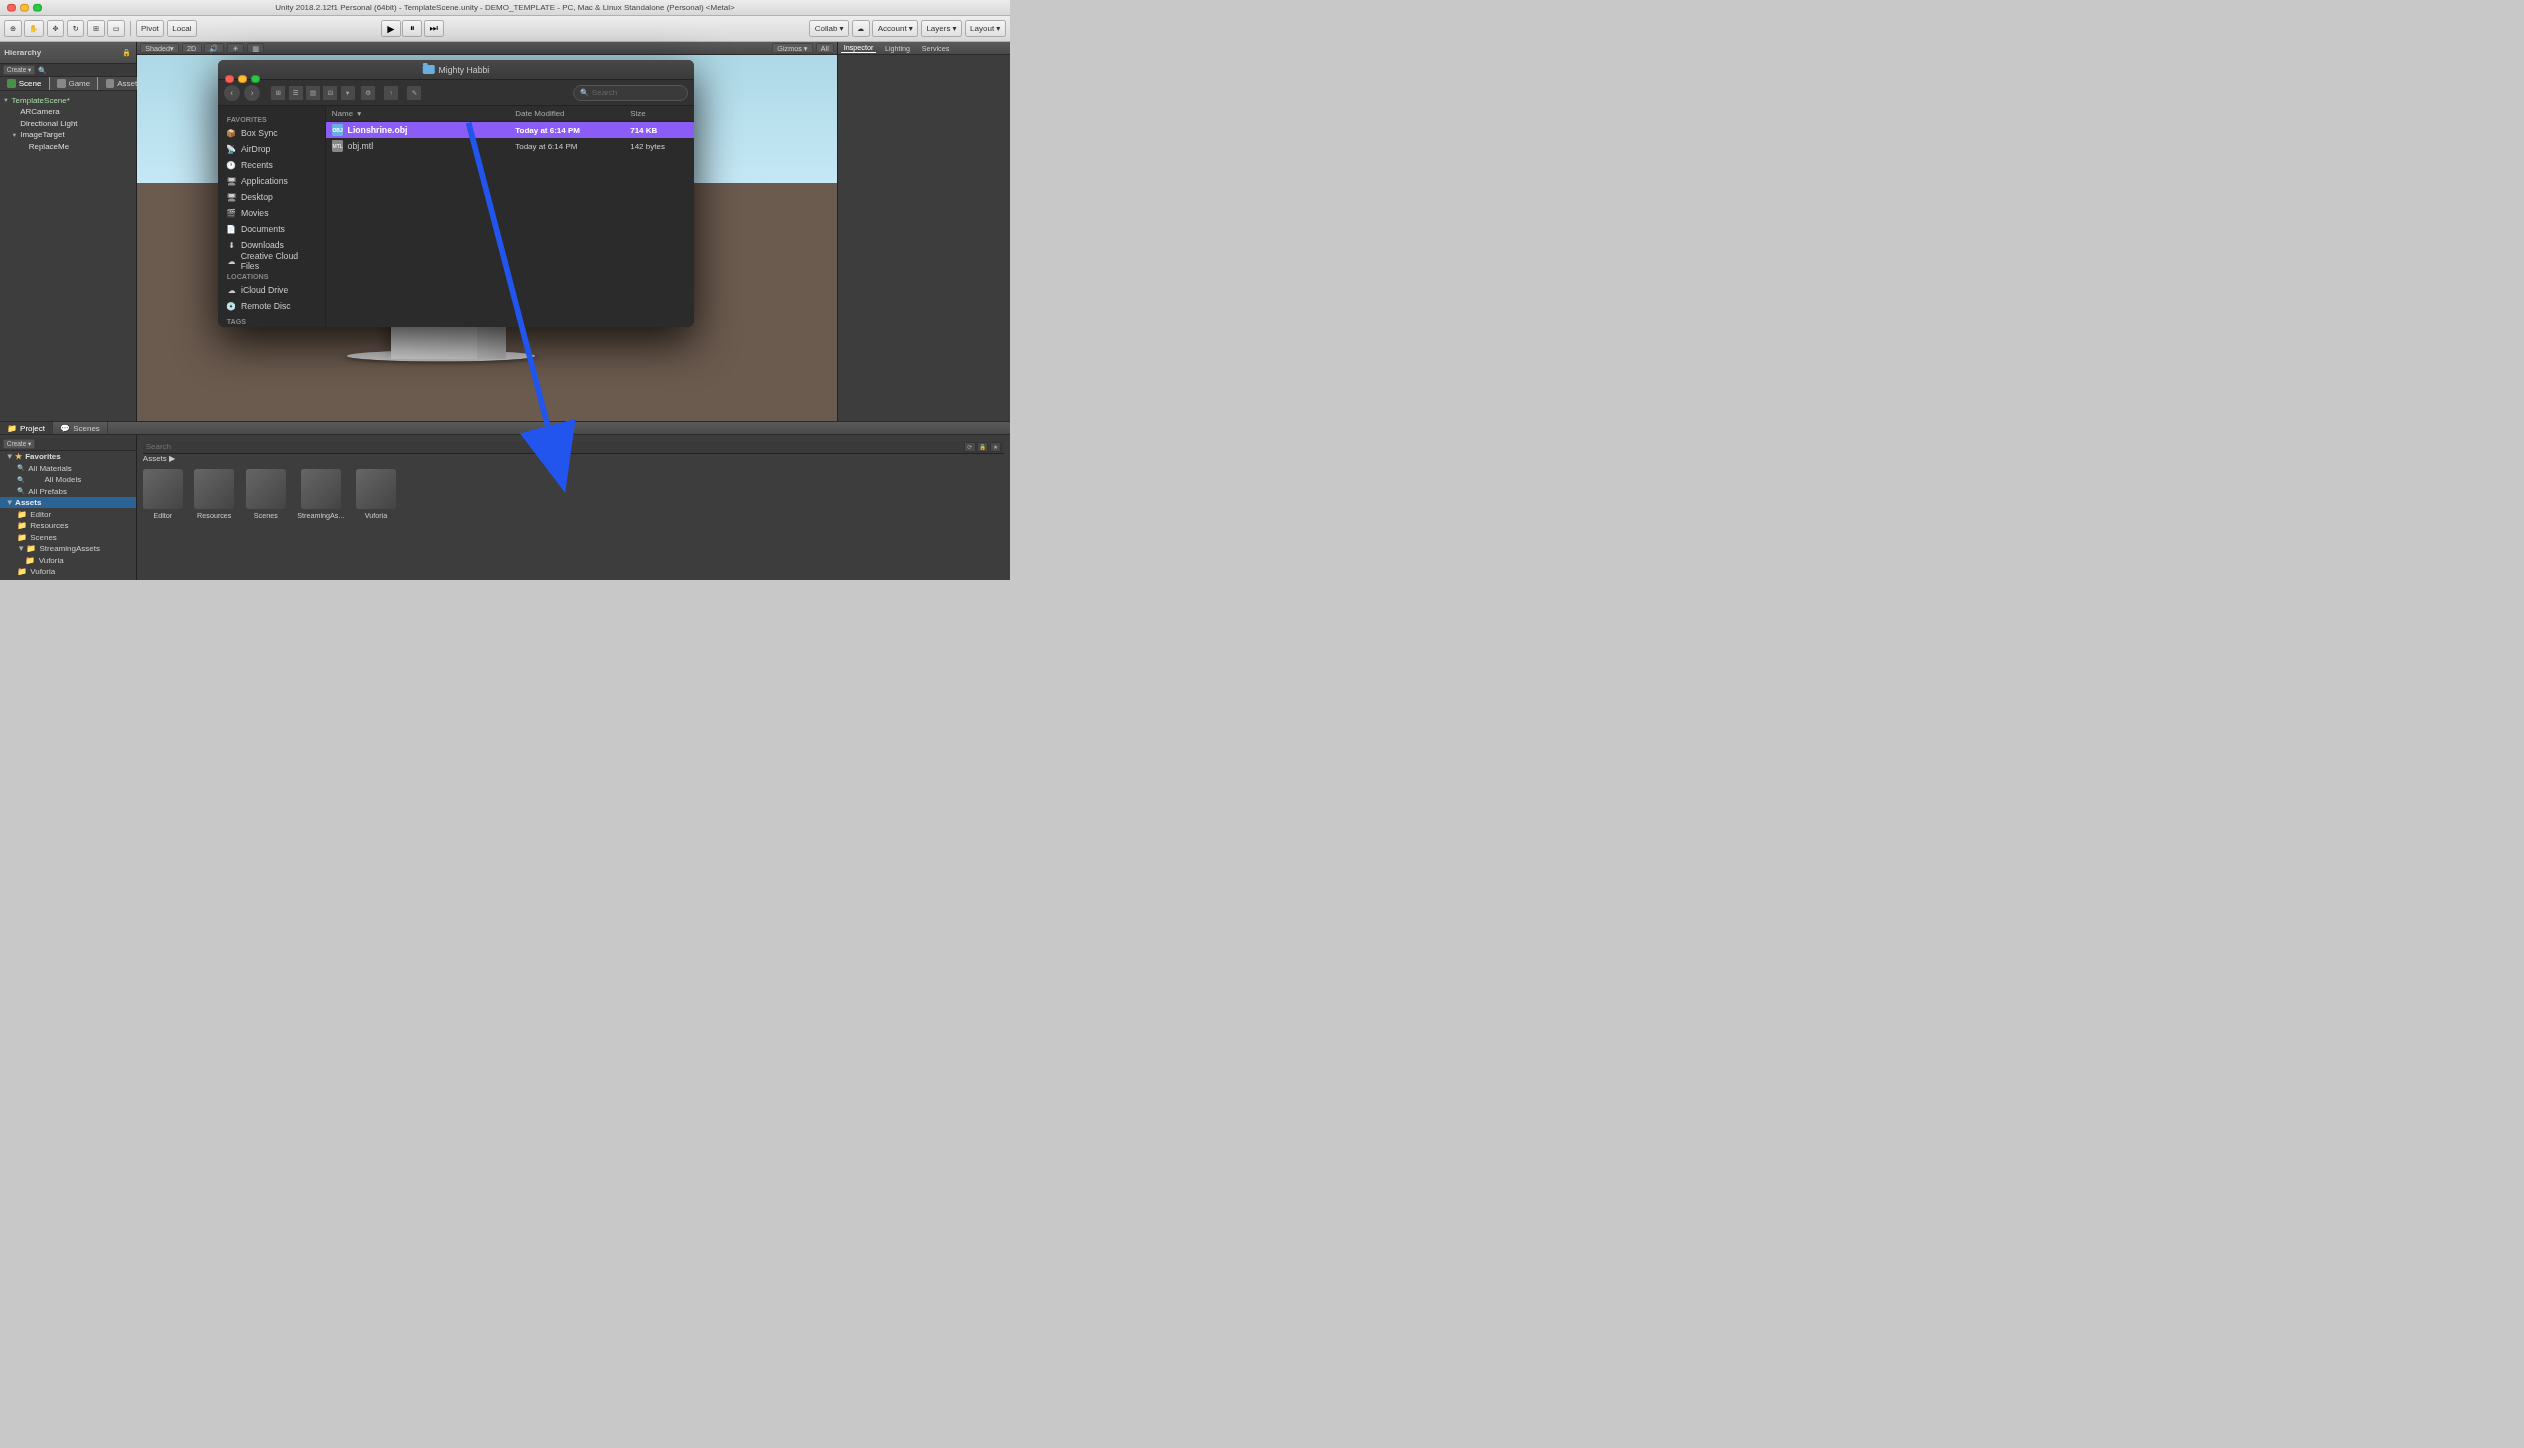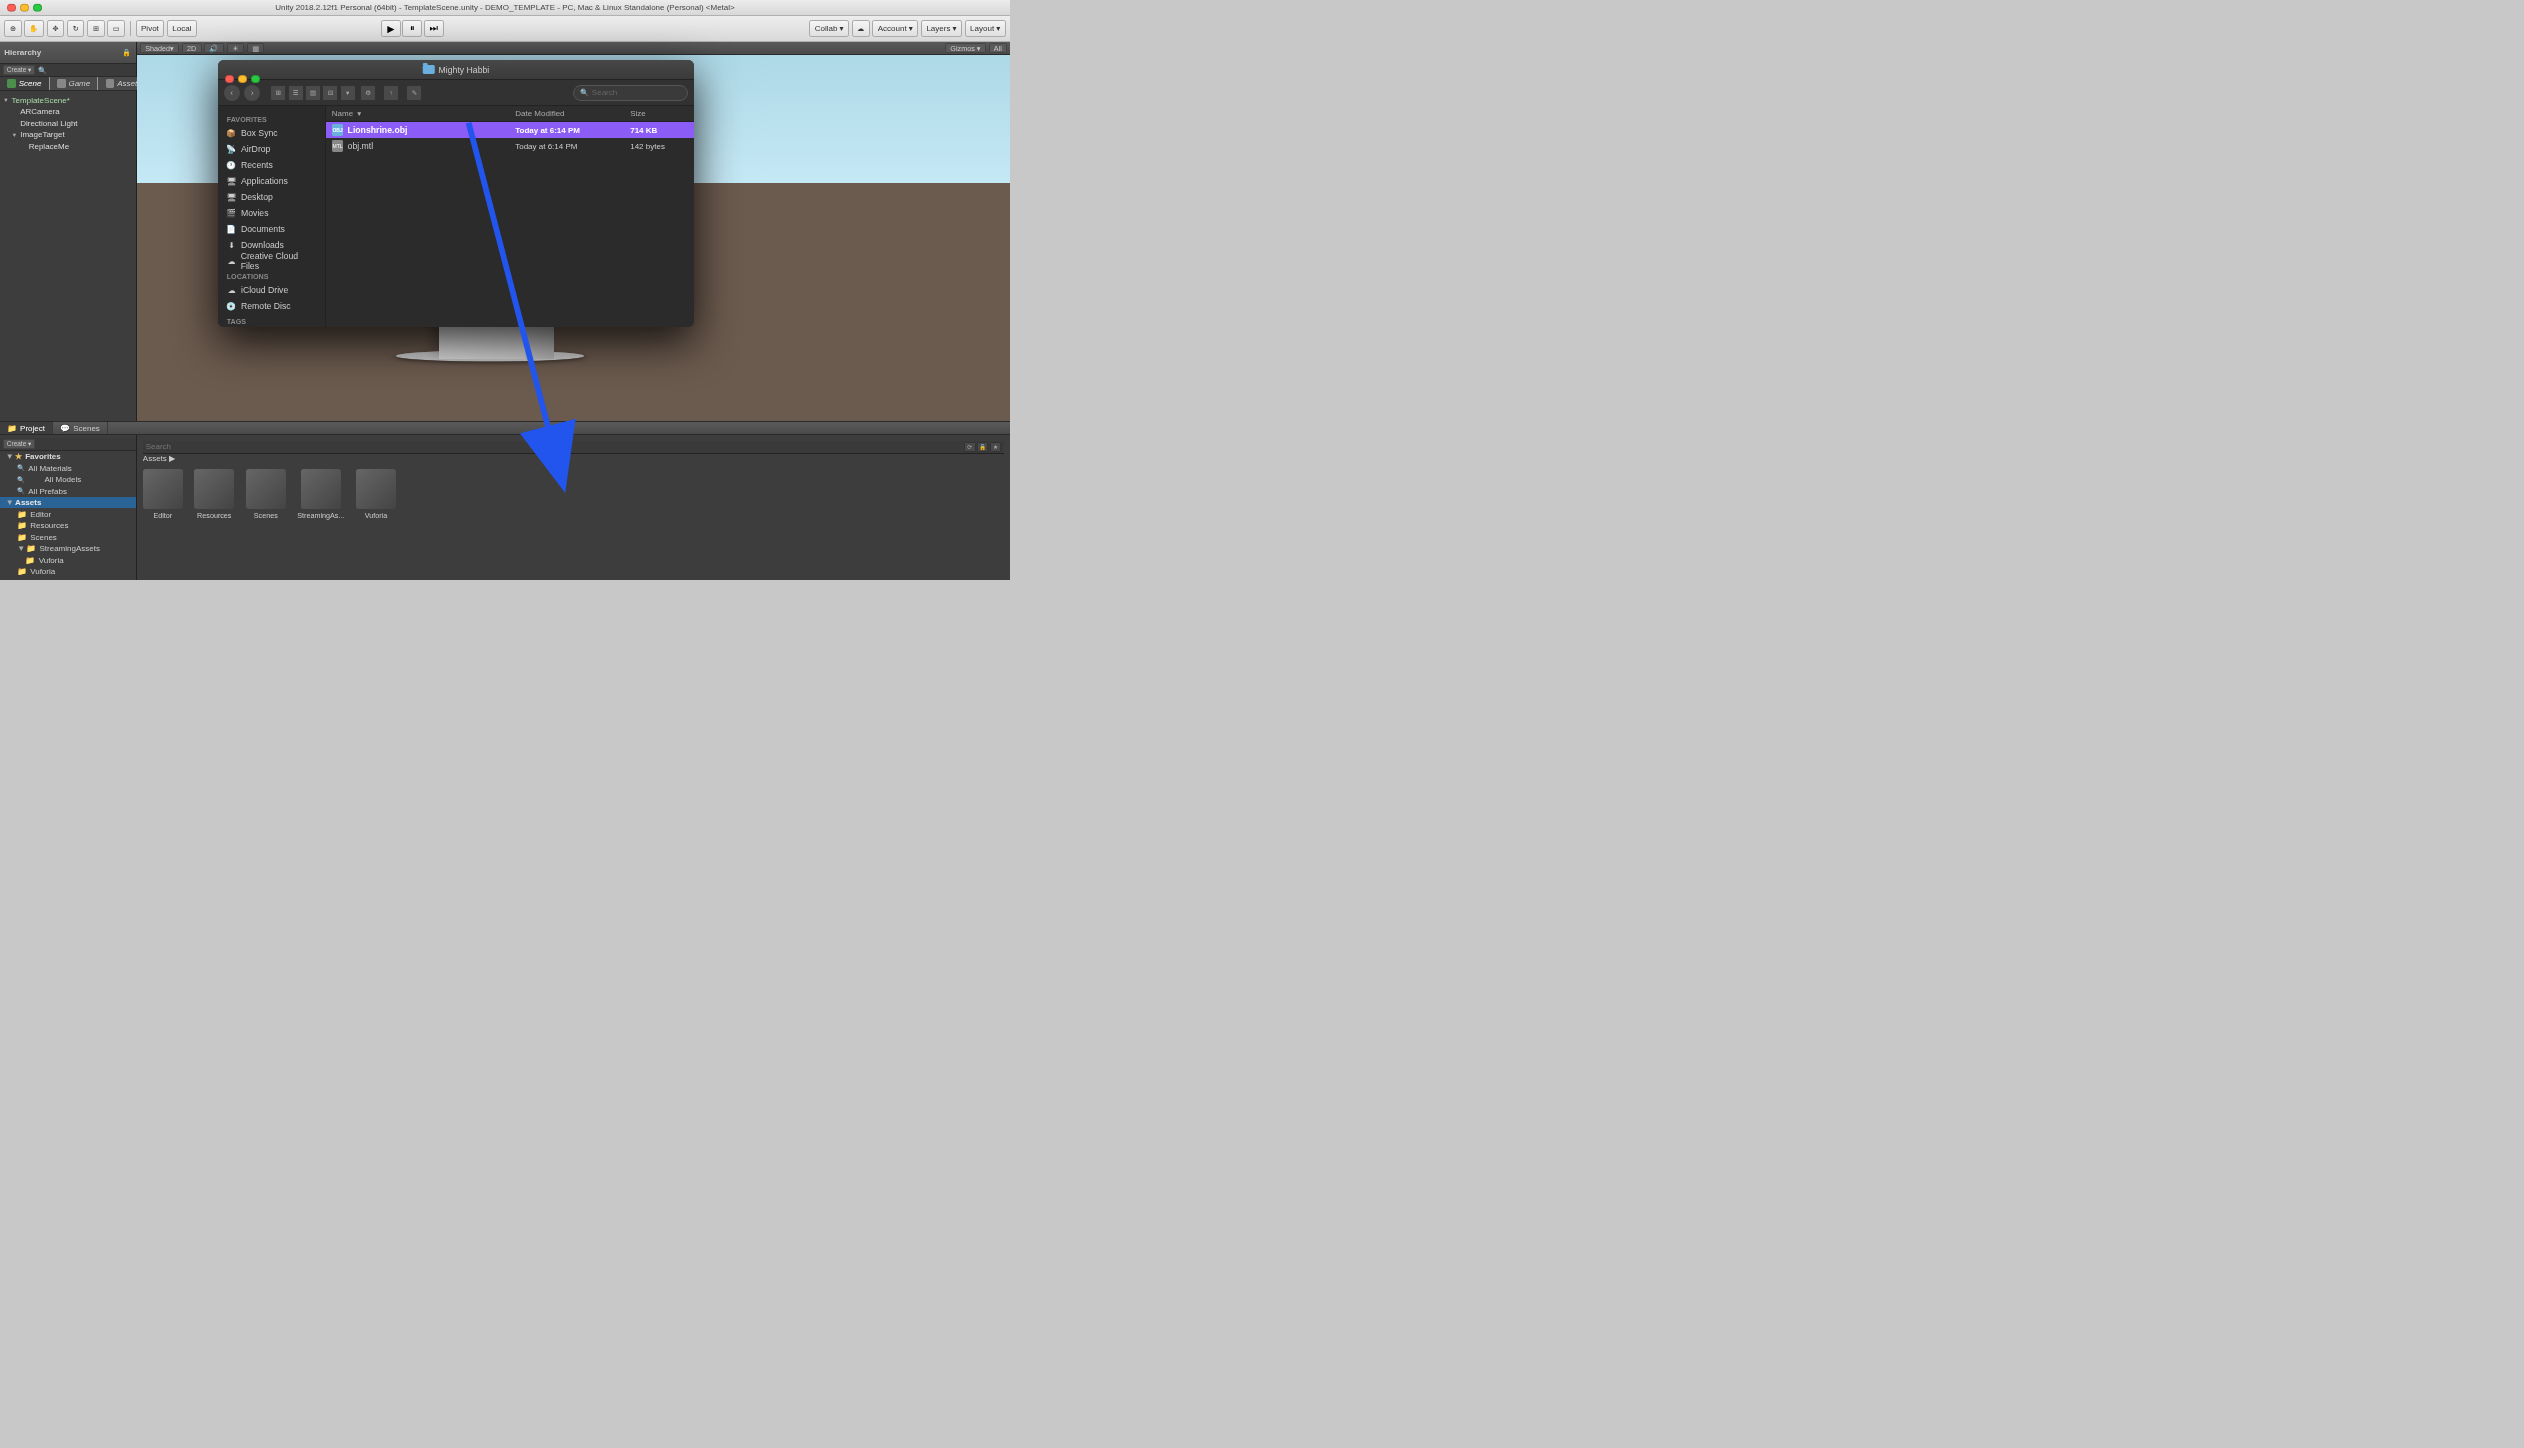--- a/index.html
+++ b/index.html
@@ -132,21 +132,20 @@
       padding: 0 7.2px;
       display: flex;
       align-items: center;
       gap: 2.9px;
       font-size: 8px;
       color: #333;
       background: #c8c8c8;
       border-right: 0.7px solid #999;
       cursor: pointer;
       white-space: nowrap;
-      font-style: italic;
     }
     .tab.active {
       background: linear-gradient(to bottom, #e8e8e8, #d8d8d8);
     }
     .tab-icon {
       width: 8.7px;
       height: 8.7px;
       background: #888;
       border-radius: 1.4px;
       display: inline-block;
@@ -832,20 +831,28 @@
               right:43px;
               width:29px;
               height:94px;
               background:linear-gradient(to right, #c8c8c8, #b8b8b8);
             "></div>
           </div>
         </div>
       </div>
     </div>
 
+    <div class="inspector-panel">
+      <div class="inspector-tabs">
+        <div class="insp-tab active">Inspector</div>
+        <div class="insp-tab">Lighting</div>
+        <div class="insp-tab">Services</div>
+      </div>
+      <div class="inspector-content"></div>
+    </div>
 
   </div>
 
   <div class="bottom-section">
     <div class="bottom-tab-bar">
       <div class="bottom-tab active">
         <span>📁</span>
         <span>Project</span>
       </div>
       <div class="bottom-tab">

